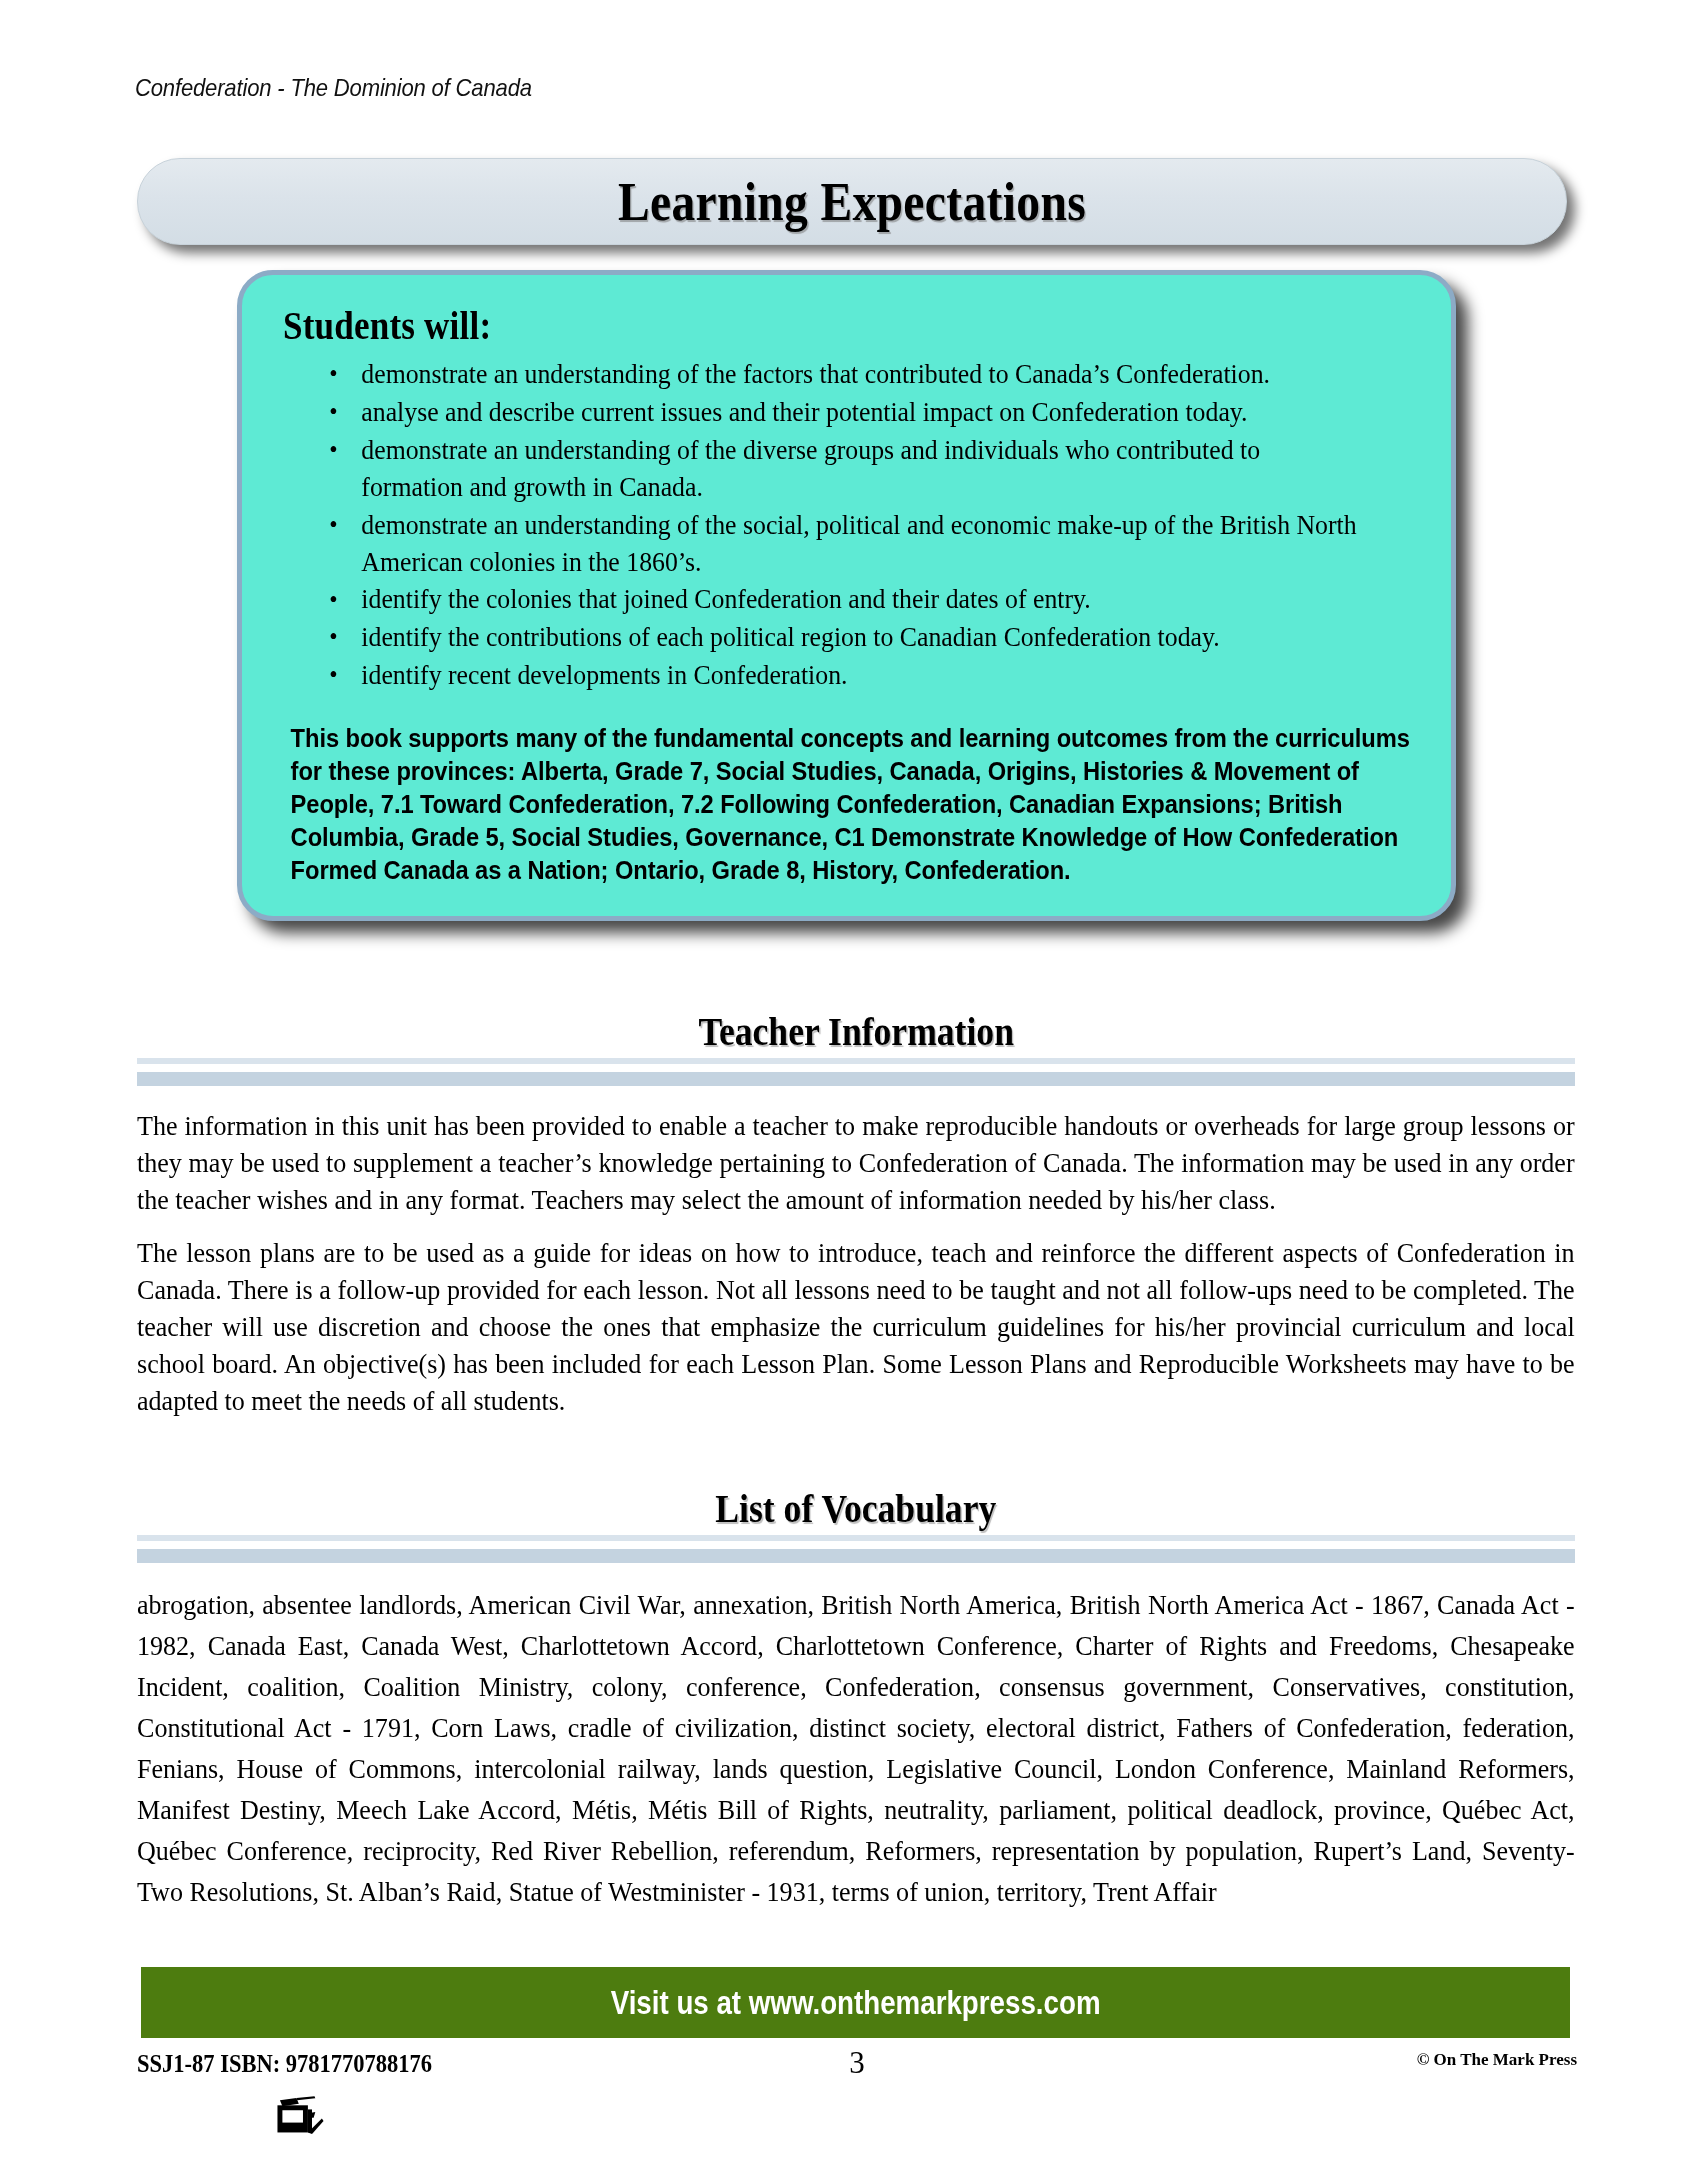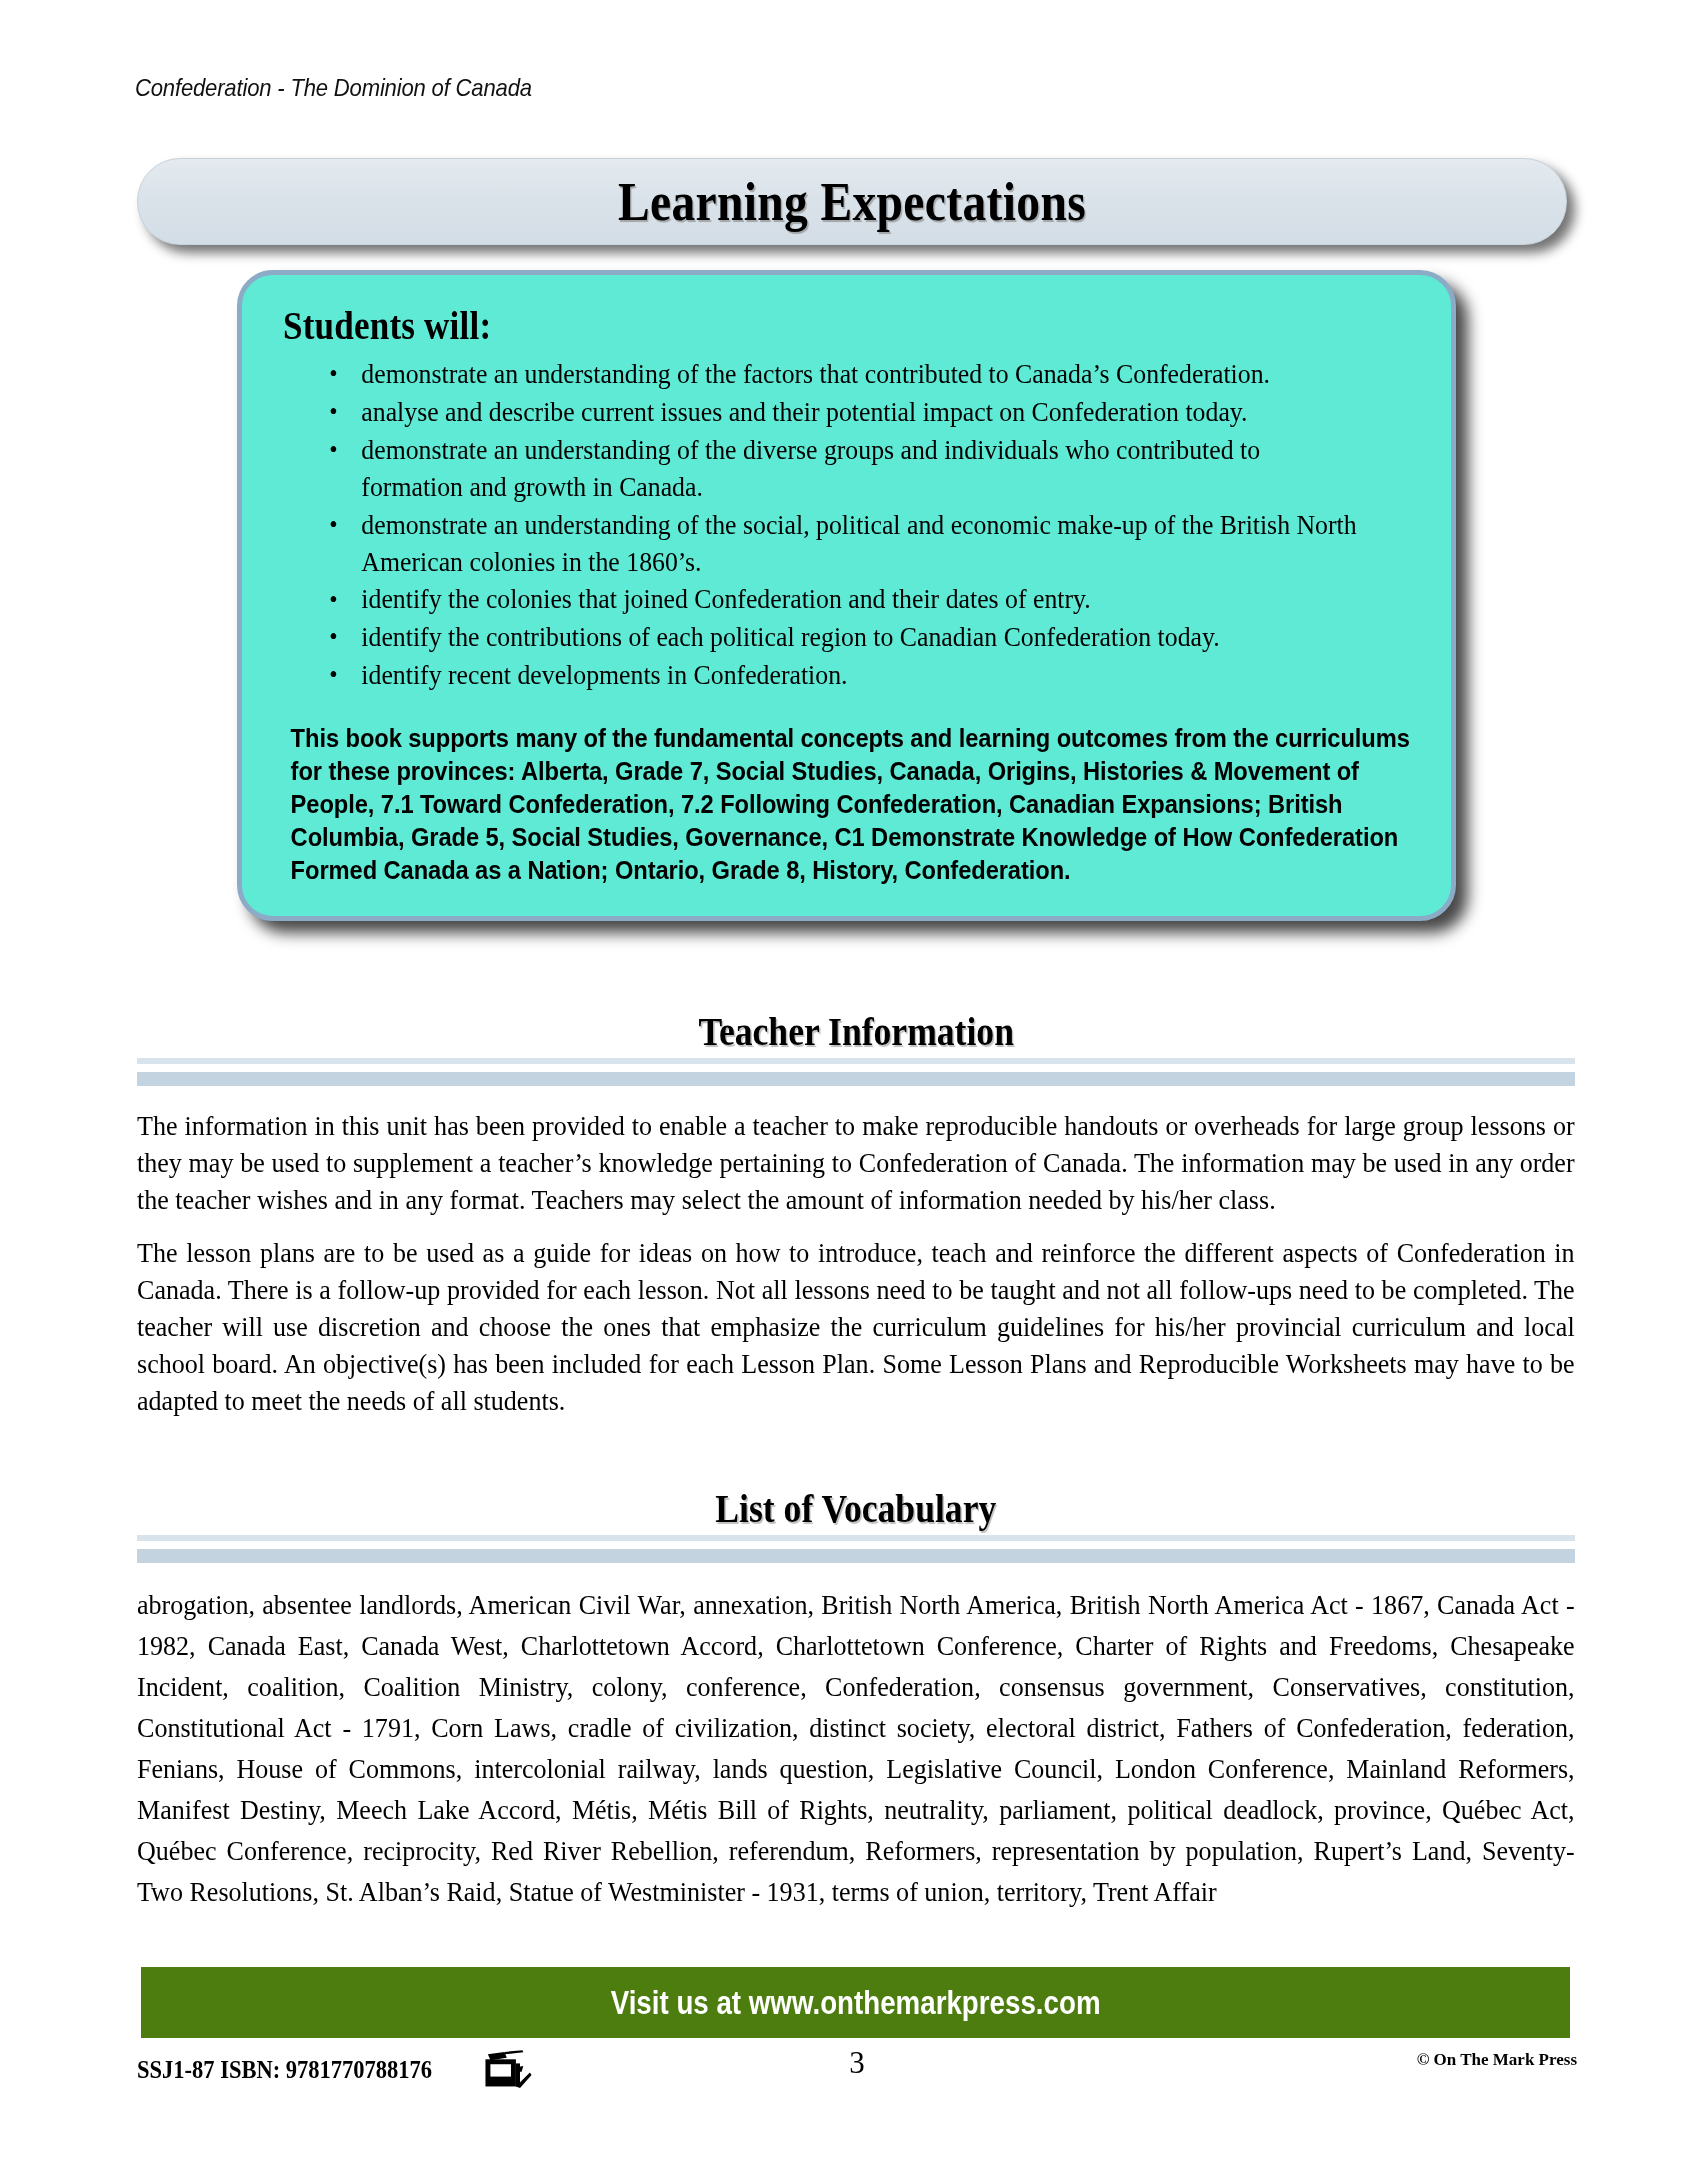--- a/index.html
+++ b/index.html
@@ -237,20 +237,21 @@
     width: 1440px;
     height: 49px;
   }
   .foot-left {
     position: absolute;
     left: 0;
     top: 6.6px;
     display: flex;
     align-items: center;
     gap: 18px;
+    flex-direction: column;
   }
   .foot-left .isbn {
     font-weight: bold;
     font-size: 25px;
     transform: scaleX(0.9);
     transform-origin: left center;
     white-space: nowrap;
   }
   .copier-icon {
     display: block;

